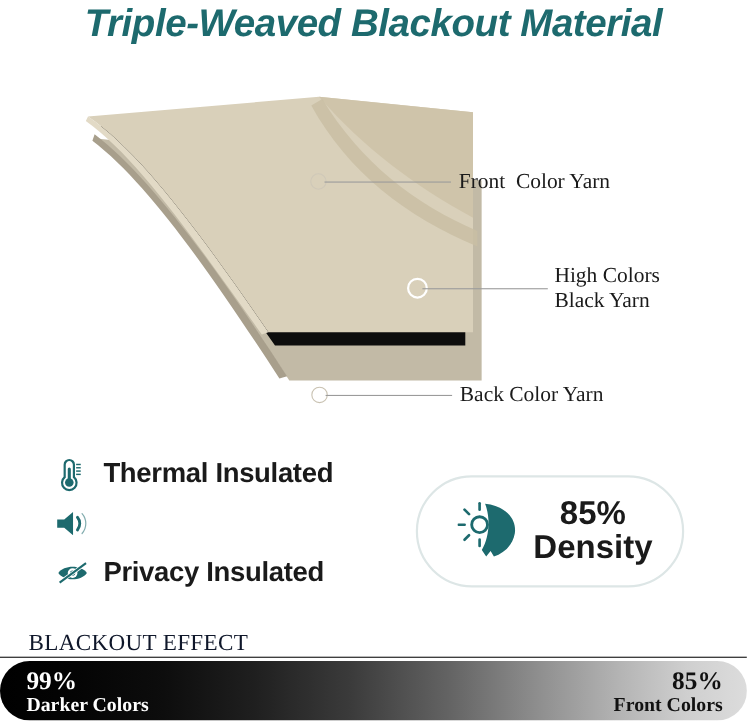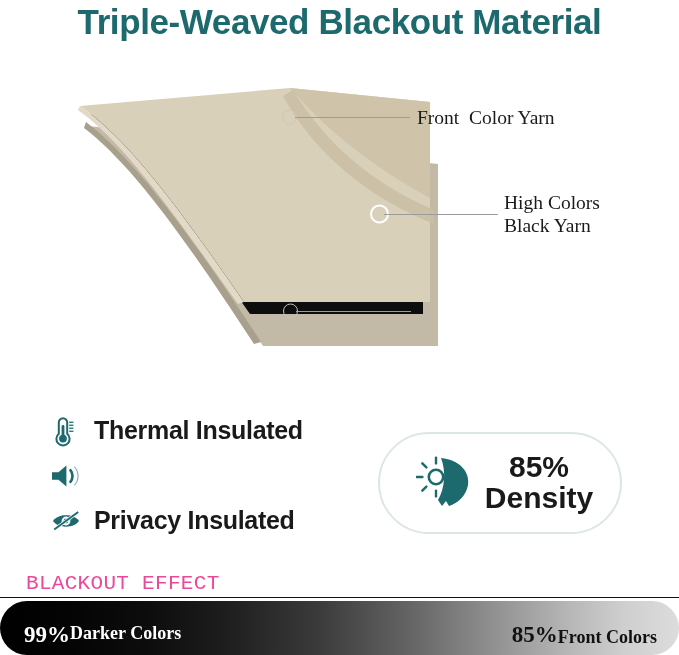--- a/index.html
+++ b/index.html
@@ -22,35 +22,37 @@
     top: 2px;
     left: 0;
     width: 679px;
     text-align: center;
     font-family: "Liberation Sans", sans-serif;
     font-weight: bold;
     font-size: 35px;
     letter-spacing: -0.4px;
     color: #1d6a6e;
     white-space: nowrap;
+    font-style: italic;
   }
 
   
   #fabric-illustration {
     position: absolute;
     top: 78px;
     left: 78px;
     width: 360px;
     height: 270px;
   }
   #fabric-illustration svg { display: block; }
 
   
   .callout {
     position: absolute;
+    margin-top: 48px;
   }
   .callout-line {
     position: absolute;
     height: 1px;
     background: #9b9b9b;
     top: 50%;
   }
   .callout-dot {
     position: absolute;
     border-radius: 50%;
@@ -155,23 +157,23 @@
     font-weight: bold;
     font-size: 30px;
     color: #1a1a1a;
   }
 
   
   #blackout-effect-title {
     position: absolute;
     top: 572px;
     left: 26px;
-    font-family: Liberation Mono, monospace;
+    font-family: Liberation Serif, serif;
     font-size: 21px;
-    color: #ec4899;
+    color: #0f172a;
     letter-spacing: 0.3px;
     white-space: nowrap;
   }
   #blackout-effect-rule {
     position: absolute;
     top: 597px;
     left: 0;
     width: 679px;
     height: 1px;
     background: #111111;
@@ -191,23 +193,23 @@
       #3b3b3b 47%,
       #636363 60%,
       #8e8e8e 72%,
       #b4b4b4 83%,
       #cfcfcf 92%,
       #dcdcdc 100%);
     overflow: hidden;
   }
   .bar-block {
     position: absolute;
-    top: 22px;
-    display: flex;
-    flex-direction: row;
+    top: 6px;
+    display: flex;
+    flex-direction: column;
     line-height: 1.02;
   }
   #bar-left { left: 24px; align-items: flex-start; }
   #bar-right { right: 22px; align-items: flex-end; }
   .bar-percent {
     font-family: "Liberation Serif", serif;
     font-weight: bold;
     font-size: 23px;
   }
   .bar-caption {
@@ -252,20 +254,21 @@
 <div class="callout" id="callout-high">
   <span class="callout-dot"></span>
   <span class="callout-line"></span>
   <span class="callout-label">High Colors
 Black Yarn</span>
 </div>
 
 <div class="callout" id="callout-back">
   <span class="callout-dot"></span>
   <span class="callout-line"></span>
+  <span class="callout-label">Back Color Yarn</span>
 </div>
 
 <div id="feature-list">
 
   <div class="feature-row">
     <span class="feature-icon">
       <svg width="28" height="32" viewBox="0 0 28 32" xmlns="http://www.w3.org/2000/svg">
         <path d="M13 3.2 a4.2 4.2 0 0 1 4.2 4.2 v11.4 a6.6 6.6 0 1 1 -8.4 0 V7.4 A4.2 4.2 0 0 1 13 3.2 Z" fill="none" stroke="#1d6a6e" stroke-width="2"></path>
         <circle cx="13" cy="23.6" r="3.9" fill="#1d6a6e"></circle>
         <rect x="11.6" y="10" width="2.8" height="12" rx="1.4" fill="#1d6a6e"></rect>

